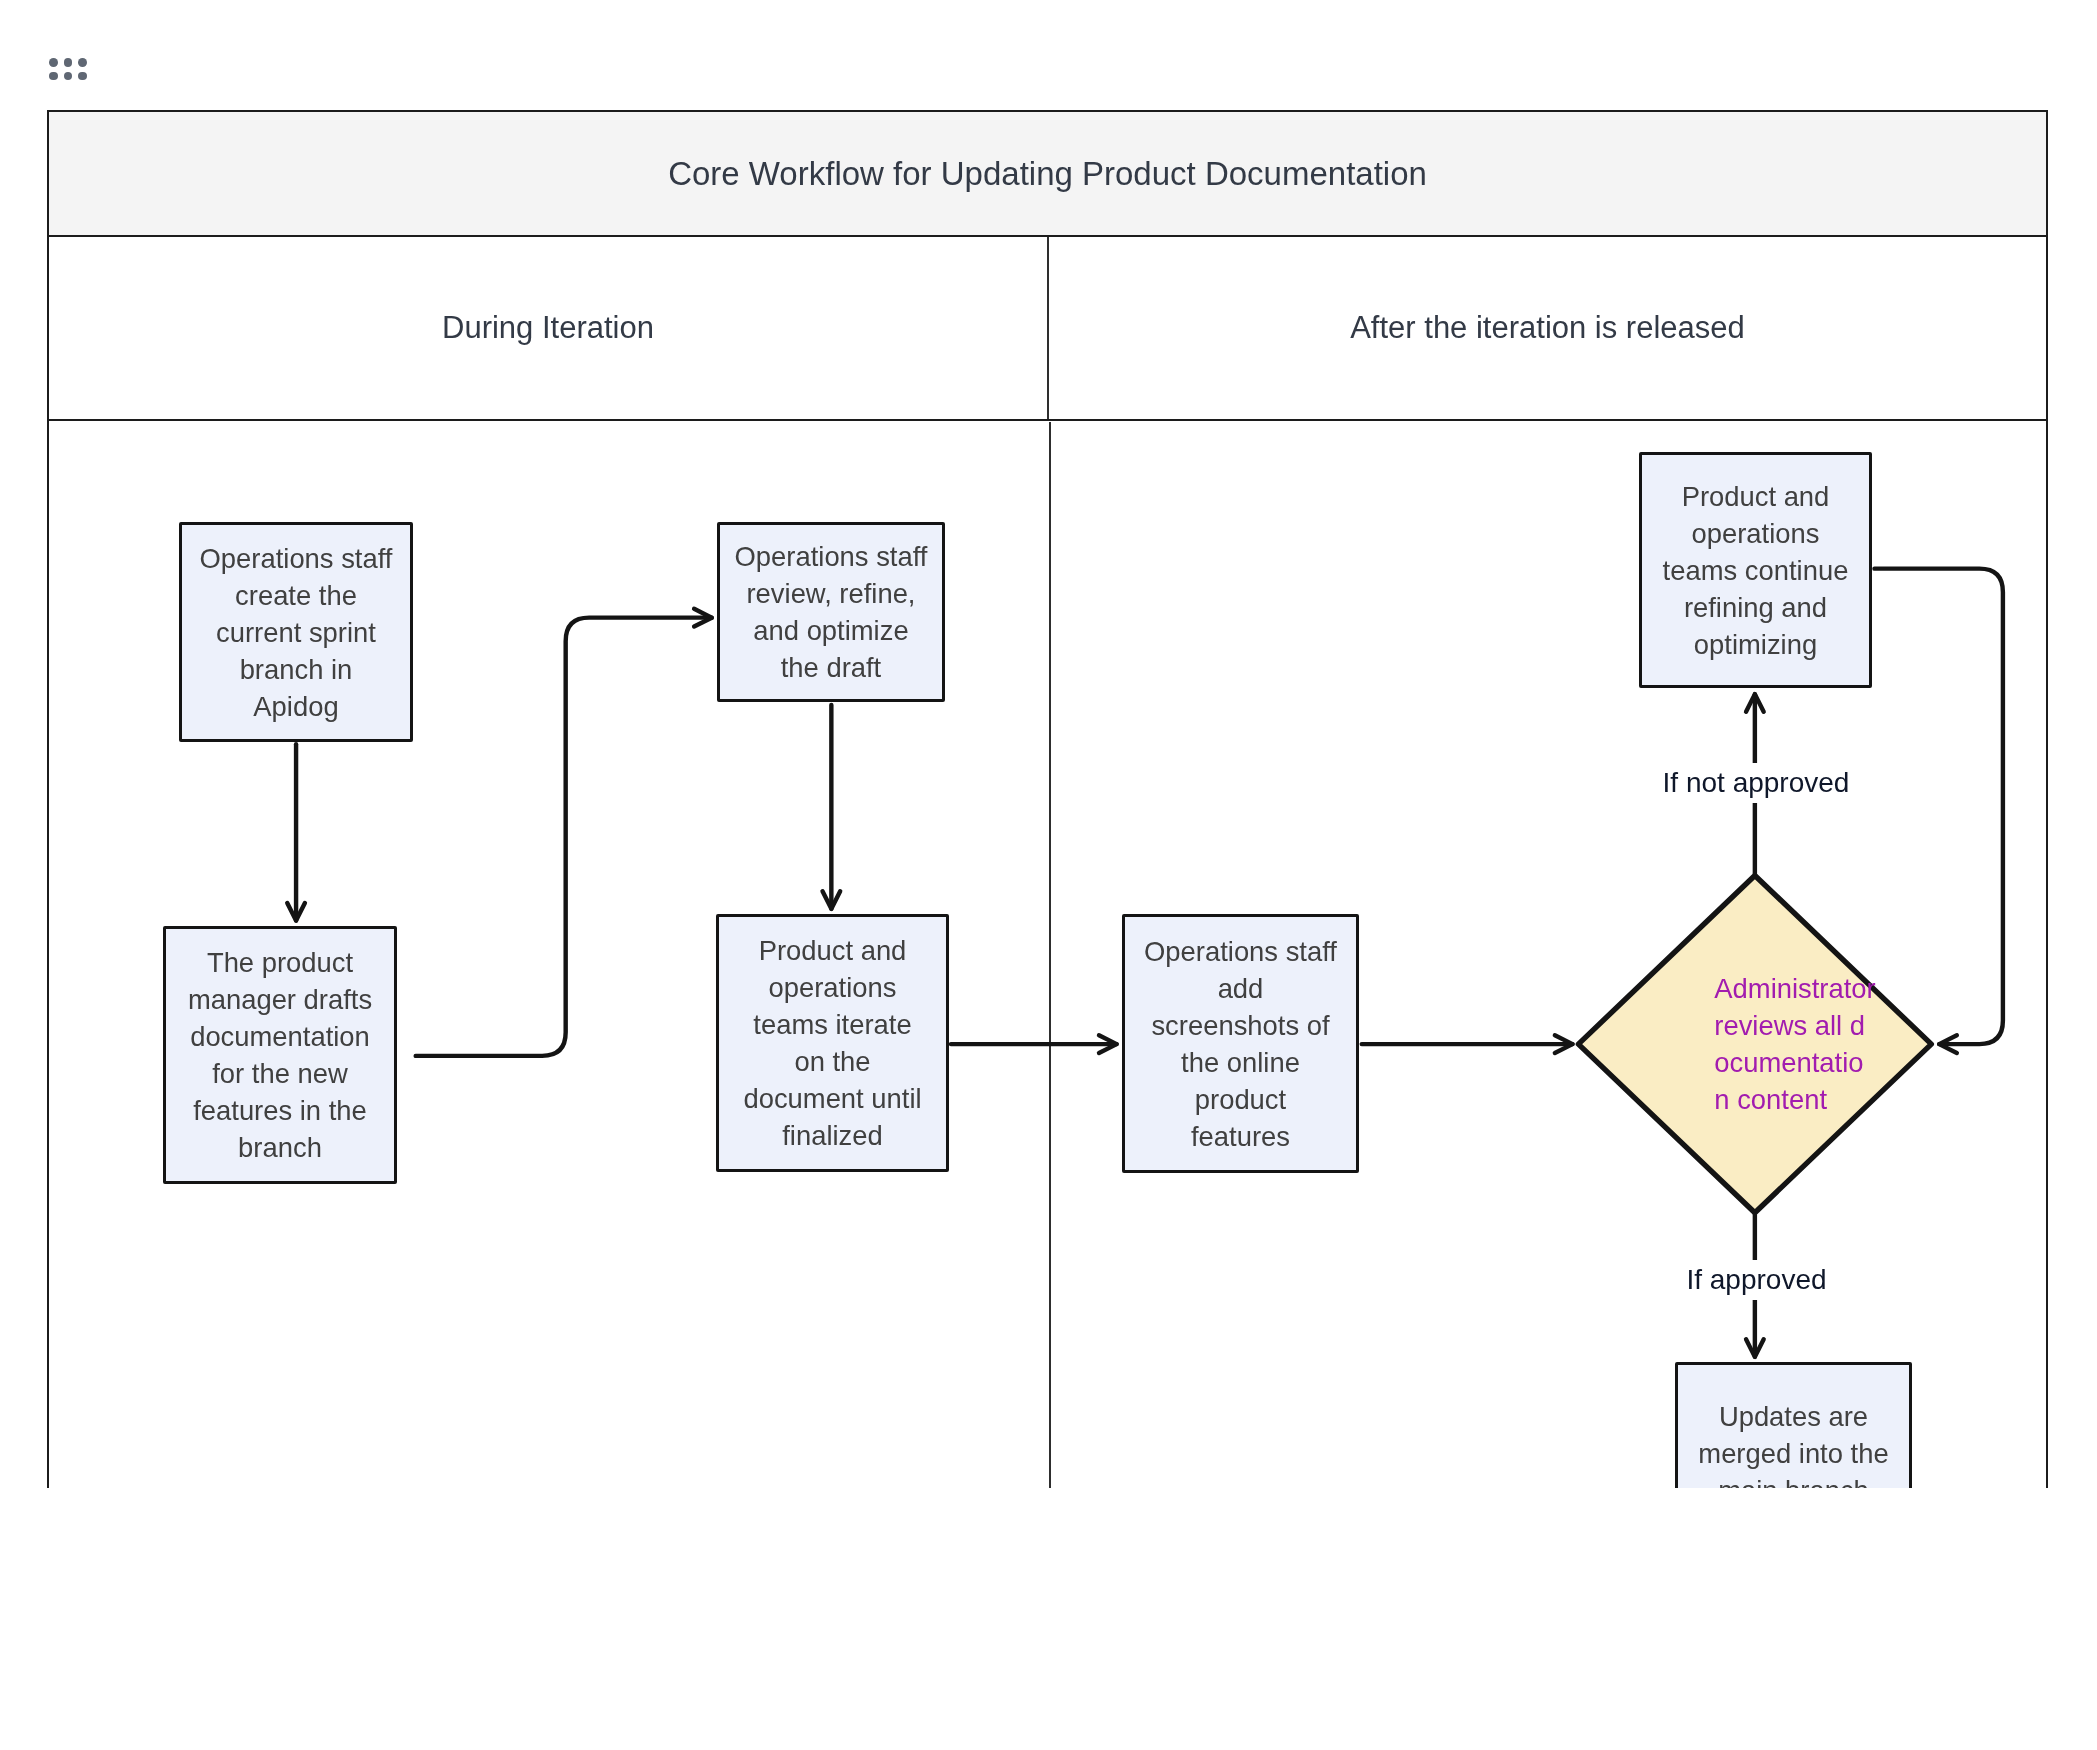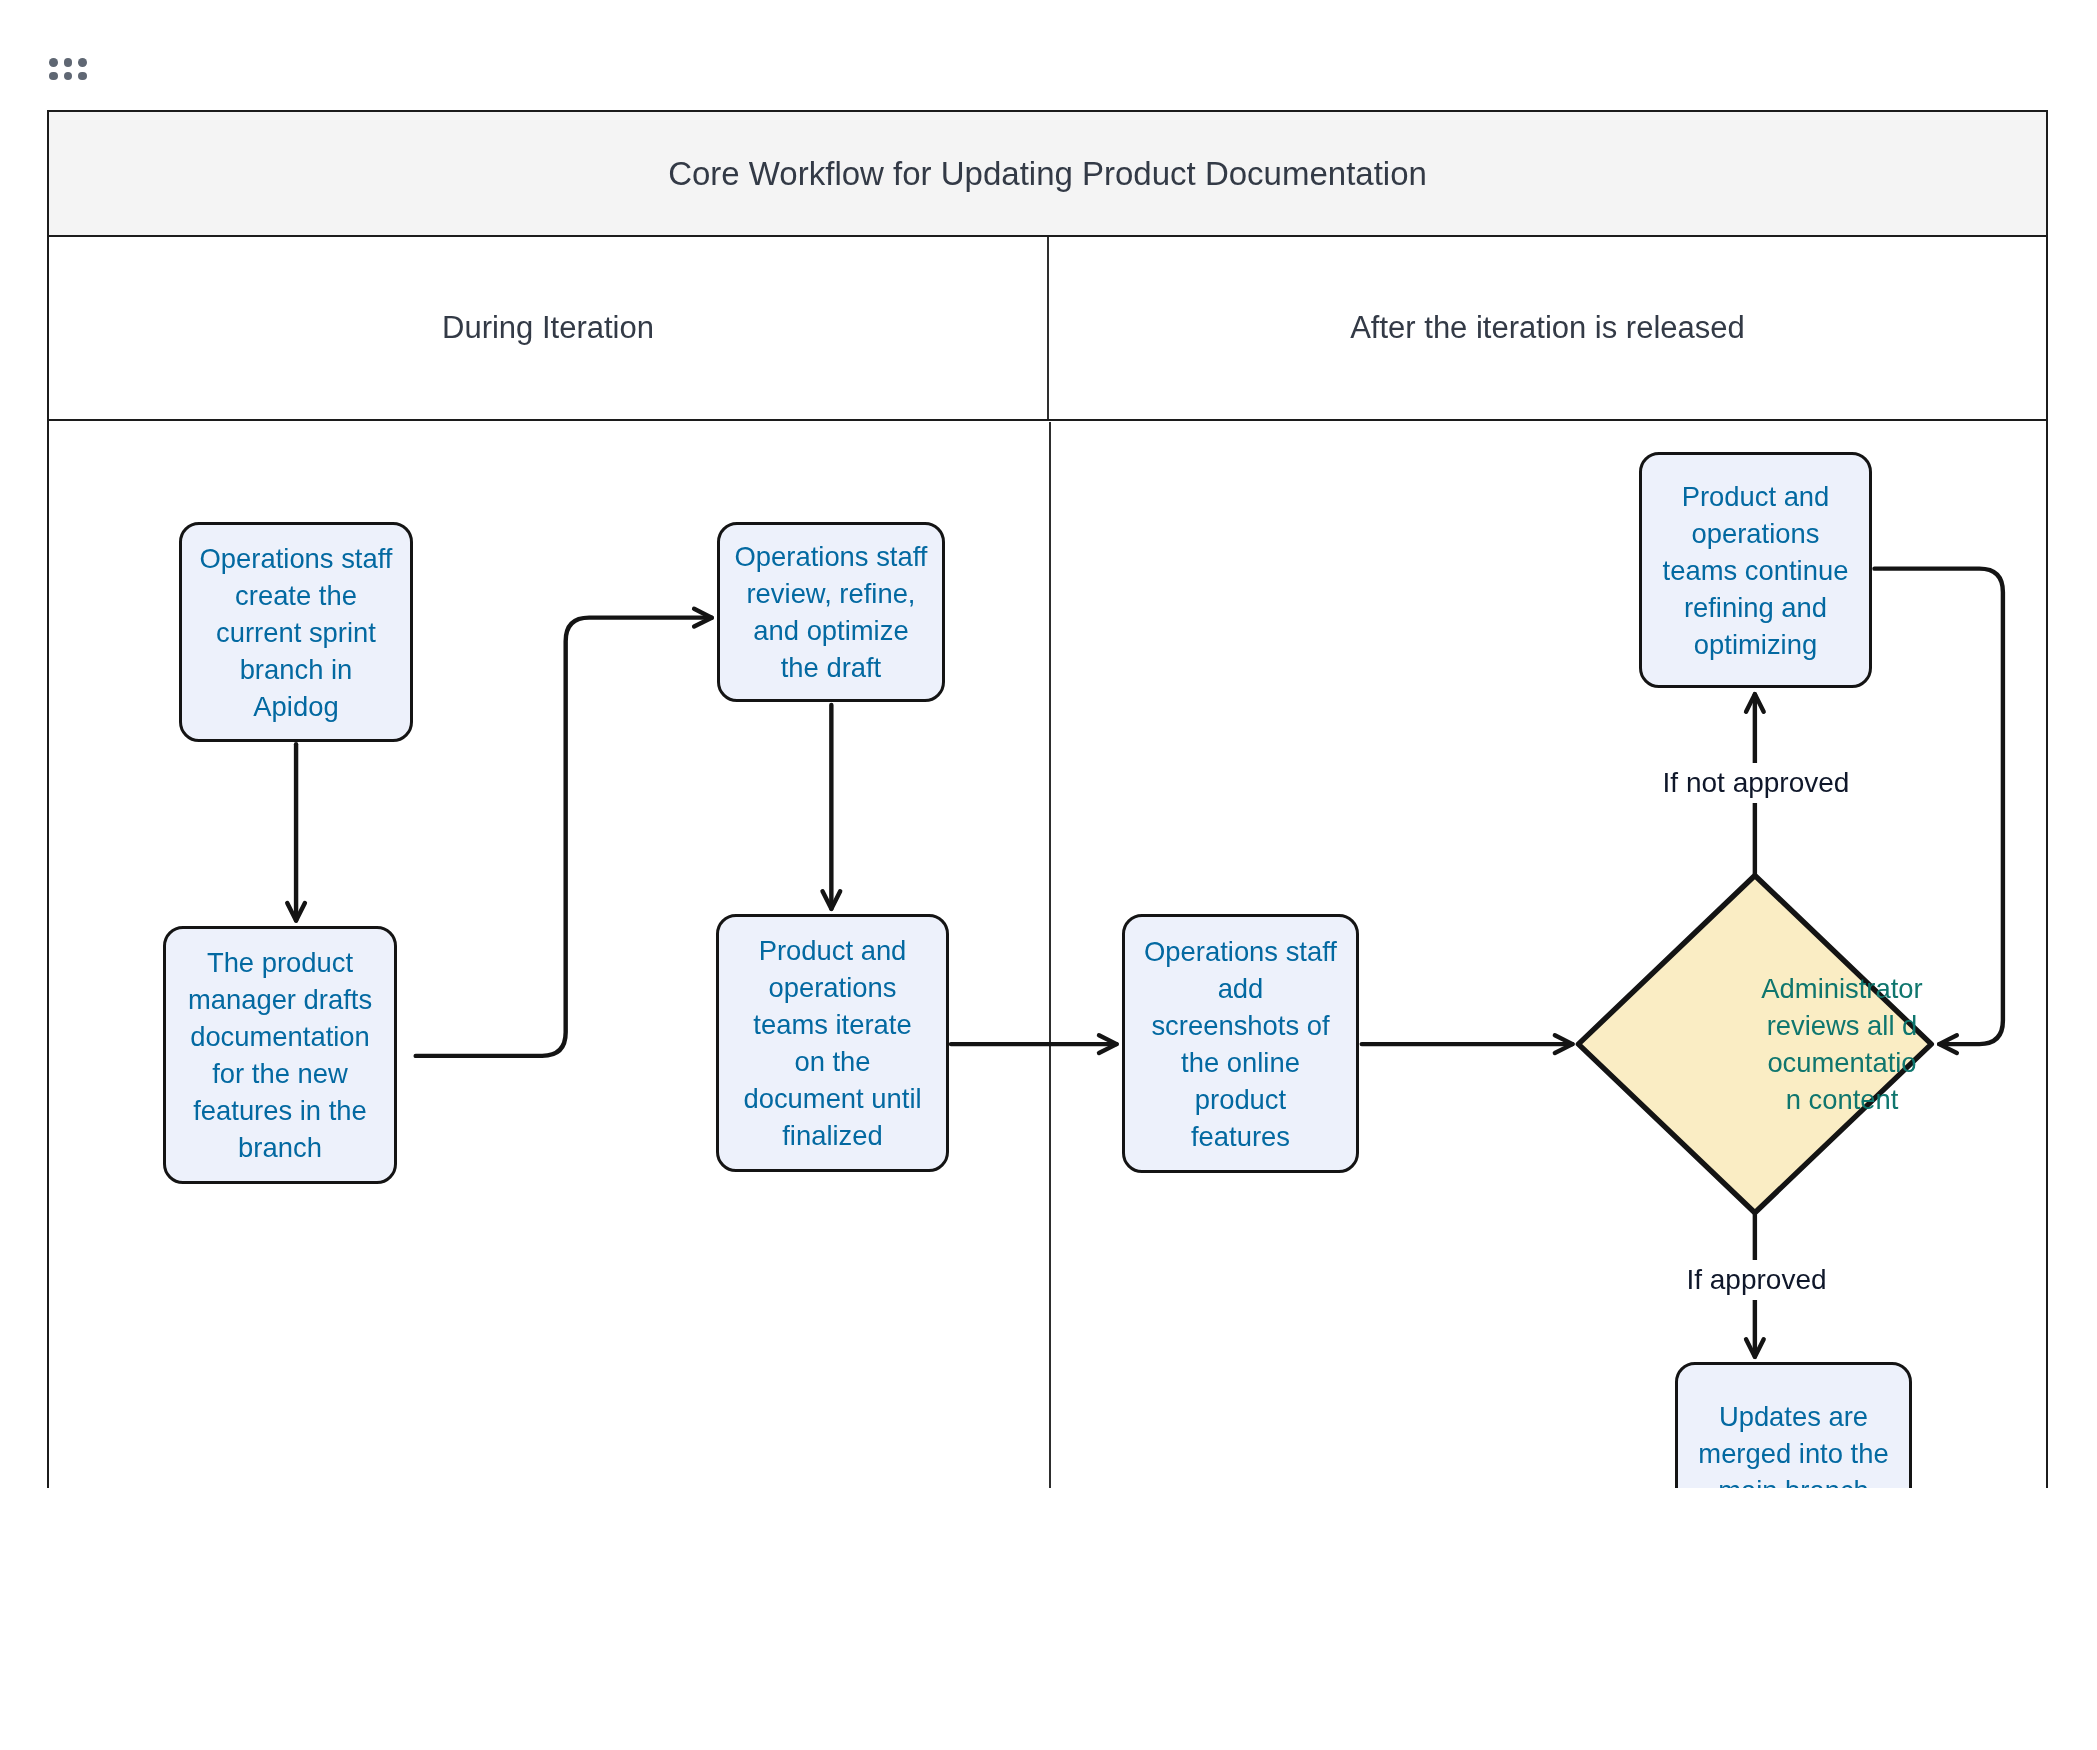--- a/index.html
+++ b/index.html
@@ -77,47 +77,46 @@
     width: 2098px; height: 1751px;
     pointer-events: none;
   }
 
   
   .node {
     position: absolute;
     box-sizing: border-box;
     background: #edf1fb;
     border: 3.9px solid #141414;
-    border-radius: 20px;
+    border-radius: 2px;
     display: flex; align-items: center; justify-content: center;
     text-align: center;
     font-size: 27.4px;
     line-height: 37px;
-    color: #0369a1;
+    color: #404040;
     padding: 5.9px 7.8px;
   }
   .node-label, .diamond-label { white-space: pre-line; }
 
   .n-create   { left: 179px;  top: 522px;  width: 234px; height: 220px; }
   .n-draft    { left: 163px;  top: 926px;  width: 234px; height: 258px; }
   .n-review   { left: 717px;  top: 522px;  width: 228px; height: 180px; }
   .n-iterate  { left: 716px;  top: 914px;  width: 233px; height: 258px; }
   .n-shots    { left: 1122px; top: 914px;  width: 237px; height: 259px; }
   .n-continue { left: 1639px; top: 452px;  width: 233px; height: 236px; }
   .n-merge    { left: 1639px; top: 1362px; width: 237px; height: 294px; margin-left: 36px; }
 
   .diamond-label-box {
     position: absolute;
-    left: 1695px; top: 941px;
+    left: 1648px; top: 941px;
     width: 294px; height: 206px;
     display: flex; align-items: center; justify-content: center;
-    text-align: center;
     font-size: 27.4px;
     line-height: 37px;
-    color: #0f766e;
+    color: #a21caf;
     pointer-events: none;
   }
 
   .edge-label {
     position: absolute;
     background: #ffffff;
     font-size: 28px;
     color: #0f172a;
     text-align: center;
     padding: 3.9px 2px;

